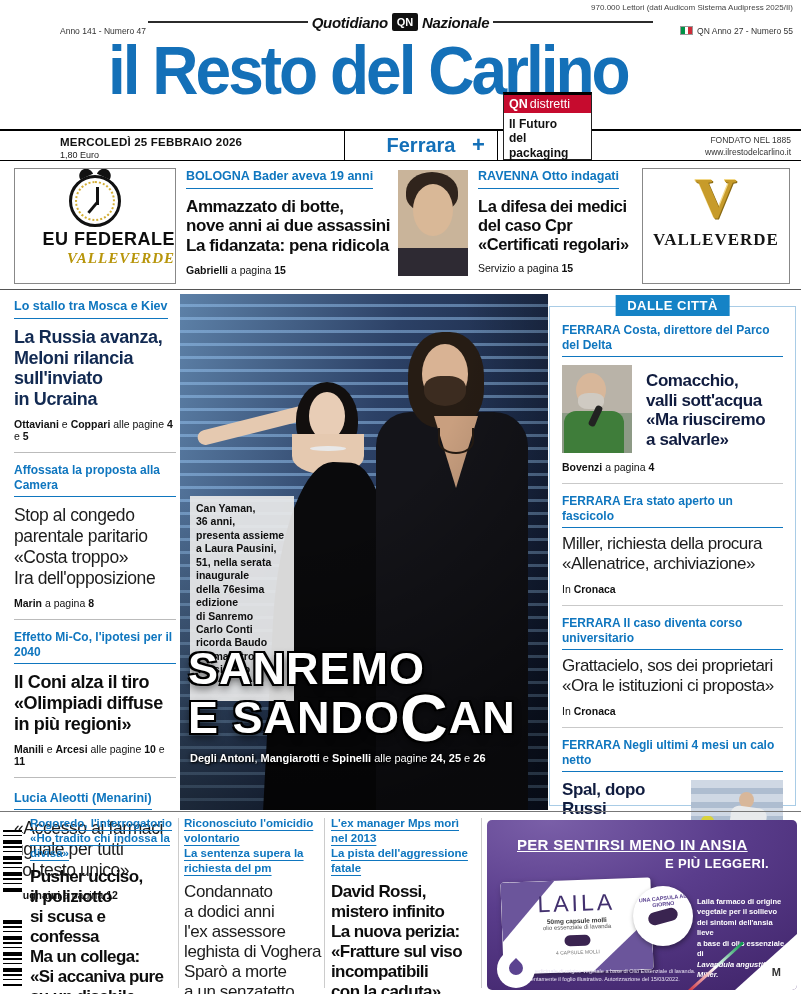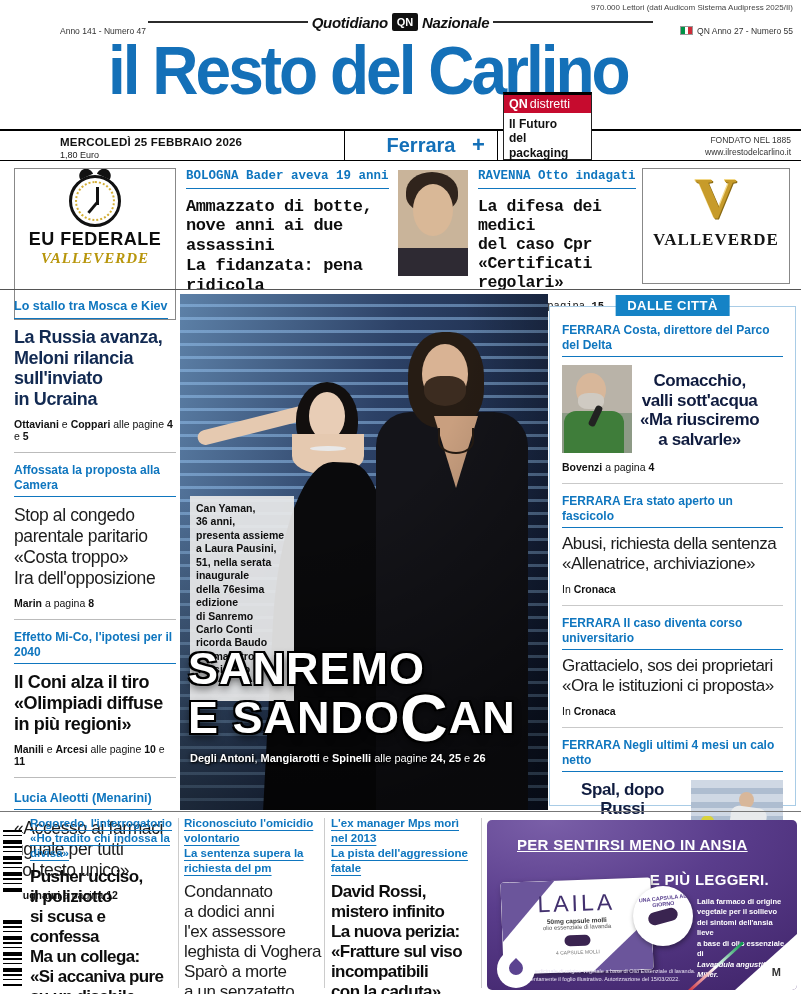--- a/index.html
+++ b/index.html
@@ -42,29 +42,29 @@
   .hl { white-space:pre-line; letter-spacing:-0.4px; margin-top:8px; }
   .hl-b { font-weight:700; color:#0d0d0d; font-size:17px; line-height:1.16; }
   .hl-r { font-weight:400; color:#1c1c1c; font-size:17.5px; line-height:1.2; }
   .navy { color:#122a52; }
   .by { font-size:10.5px; color:#111; margin-top:8px; }
   .by span { font-weight:400; } .bb { font-weight:700 !important; }
   .fullrule { position:absolute; left:0; width:801px; height:1px; background:#555; }
   .hr { border:0; border-top:1px solid #bbb; margin:10px 0; }
 
   
-  .adL { position:absolute; left:14px; top:168px; width:162px; height:152px; border:1px solid #888; text-align:center; overflow:hidden; }
+  .adL { position:absolute; left:14px; top:168px; width:162px; height:116px; border:1px solid #888; text-align:right; overflow:hidden; }
   .clock { position:relative; width:52px; height:52px; margin:6px auto 2px; border:3.5px solid #111; border-radius:50%; background:#fff; }
   .clock .dots { position:absolute; inset:3px; border:2.5px dotted #d4af37; border-radius:50%; }
   .clock .h1 { position:absolute; left:24px; top:9px; width:2.5px; height:18px; background:#111; }
   .clock .h2 { position:absolute; left:24px; top:24px; width:2.5px; height:14px; background:#111; transform:rotate(40deg); transform-origin:top; }
   .clock .bell { position:absolute; top:-9px; width:14px; height:8px; background:#111; border-radius:7px 7px 0 0; }
   .adL-t1 { font-size:18px; font-weight:700; letter-spacing:0.5px; color:#0d0d0d; }
   .adL-t2 { font-family:"Liberation Serif",serif; font-size:15px; font-weight:700; font-style:italic; color:#b8960c; letter-spacing:1px; }
-  .tsArt { position:absolute; top:166px;font-family:Liberation Mono, monospace; }
+  .tsArt { position:absolute; top:166px; }
   .tsBologna { left:186px; width:208px; }
   .tsPhoto { position:absolute; left:398px; top:170px; width:70px; height:106px; background:#c9b49a; overflow:hidden; }
   .tsPhoto .hair { position:absolute; left:8px; top:2px; width:52px; height:40px; background:#30241c; border-radius:50% 50% 40% 40%; }
   .tsPhoto .face { position:absolute; left:15px; top:14px; width:40px; height:52px; background:#d9b897; border-radius:50%; }
   .tsPhoto .shirt { position:absolute; left:0; bottom:0; width:70px; height:28px; background:#2e2a33; }
   .tsRavenna { left:478px; width:160px; }
   .adR { position:absolute; left:642px; top:168px; width:148px; height:116px; border:1px solid #888; text-align:center; overflow:hidden; }
   .adR .vlogo { font-family:"Liberation Serif",serif; font-size:58px; font-weight:700; line-height:1.05; color:#c79b2a; text-shadow:1px 1px 0 #8a6a14, -1px -1px 0 #f3d98a; }
   .adR .vname { font-family:"Liberation Serif",serif; font-size:17px; font-weight:700; letter-spacing:1px; color:#151515; }
 
@@ -98,21 +98,21 @@
   .bigHL .l2 { font-size:45px; line-height:1.0; display:block; margin-top:4px; }
   .bigHL .bigC { font-size:66px; line-height:0.6; vertical-align:-8px; }
   .photo-by { position:absolute; left:10px; top:458px; color:#fff; font-size:11px; text-shadow:1px 1px 2px #000, 0 0 4px #000; }
   .photo-by span { font-weight:400; }
 
   
   .rcol { position:absolute; left:549px; top:306px; width:247px; height:500px; border:1.5px solid #a9cce6; background:#fff; }
   .rbadge { position:absolute; top:-12px; left:50%; transform:translateX(-50%); background:#1583c6; color:#fff;
             font-size:13px; font-weight:700; letter-spacing:0.5px; padding:3px 12px; white-space:nowrap; }
   .rcol-in { padding:16px 12px 0; }
-  .rrow { display:flex; gap:8px; margin-top:8px;text-align:center; }
+  .rrow { display:flex; gap:14px; margin-top:8px; }
   .rphoto1 { width:70px; height:88px; flex:none; position:relative; background:linear-gradient(180deg,#b9b3a8 0 55%, #8d9a86 55%); overflow:hidden; }
   .rphoto1 .head { position:absolute; left:14px; top:8px; width:30px; height:34px; background:#d8b79a; border-radius:50%; }
   .rphoto1 .beard { position:absolute; left:16px; top:28px; width:26px; height:16px; background:#cfcac2; border-radius:40%; }
   .rphoto1 .shirt { position:absolute; left:2px; bottom:0; width:60px; height:42px; background:#3f7d3a; border-radius:12px 12px 0 0; }
   .rphoto1 .mic { position:absolute; left:30px; top:40px; width:7px; height:22px; background:#222; border-radius:3px; transform:rotate(25deg); }
   .rcol .hl { margin-top:6px; }
   .rcol .hl-b { font-size:17px; color:#101c3f; }
   .rcol .hl-r { font-size:17px; }
   .rphoto4 { width:92px; height:106px; flex:none; position:relative; overflow:hidden;
              background:repeating-linear-gradient(180deg,#cfd8e4 0 8px,#aebdd0 8px 14px); }
@@ -131,21 +131,21 @@
   .barcode .gap { position:absolute; left:0; top:64px; width:100%; height:22px; background:#fff; }
   .bcol { position:absolute; top:816px; }
   .bcol .hl { margin-top:6px; }
   .bcol .hl-b { font-size:17px; line-height:1.18; letter-spacing:-0.6px; }
   .bcol .hl-r { font-size:17px; line-height:1.18; letter-spacing:-0.4px; }
 
   
   .ad { position:absolute; left:487px; top:820px; width:310px; height:170px; border-radius:5px; overflow:hidden;
         background:radial-gradient(130% 120% at 20% 0%, #7a5fa8 0%, #5a3d8c 45%, #41256b 100%); }
   .ad-h1 { position:absolute; left:30px; top:16px; color:#fff; font-size:15px; font-weight:700; letter-spacing:0.3px;text-decoration:underline; }
-  .ad-h2 { position:absolute; right:28px; top:51px; color:#fff; font-size:15px; font-weight:700; letter-spacing:0.3px; }
+  .ad-h2 { position:absolute; right:28px; top:36px; color:#fff; font-size:13px; font-weight:700; letter-spacing:0.3px; }
   .ad-box { position:absolute; left:15px; top:60px; width:150px; height:92px; background:#fff; border-radius:3px;
             transform:rotate(-2deg); box-shadow:2px 3px 6px rgba(0,0,0,0.4); overflow:hidden; text-align:center; }
   .ad-box .tri1 { position:absolute; left:0; top:0; width:54px; height:60px; background:#5b4390; clip-path:polygon(0 0,100% 0,0 100%); opacity:0.9; }
   .ad-box .tri2 { position:absolute; right:0; bottom:0; width:60px; height:54px; background:#5b4390; clip-path:polygon(100% 0,100% 100%,0 100%); opacity:0.9; }
   .ad-logo { margin-top:10px; font-size:23px; color:#42306e; letter-spacing:3px; position:relative; }
   .ad-sub { font-size:6.5px; font-weight:700; color:#333; position:relative; }
   .ad-sub2 { font-size:6px; color:#555; position:relative; }
   .ad-cap { width:26px; height:11px; background:#3a2450; border-radius:6px; margin:5px auto 3px; position:relative; }
   .ad-lines { font-size:5px; color:#777; line-height:1.5; position:relative; white-space:pre-line; }
   .ad-circle { position:absolute; left:146px; top:66px; width:60px; height:60px; background:#fff; border-radius:50%;
@@ -332,21 +332,21 @@
           <div class="hl hl-b">Comacchio,
 valli sott'acqua
 «Ma riusciremo
 a salvarle»</div>
         </div>
         <div class="by"><span class="bb">Bovenzi</span><span> a pagina </span><span class="bb">4</span></div>
       </div>
       <hr class="hr" style="border-color:#c9c9c9">
       <div>
         <div class="kick" style="font-size:12px"><span class="bb">FERRARA </span><span>Era stato aperto un fascicolo</span></div>
-        <div class="hl hl-r" style="letter-spacing:-0.5px">Abusi, richiesta della sentenza
+        <div class="hl hl-r" style="letter-spacing:-0.5px">Miller, richiesta della procura
 «Allenatrice, archiviazione»</div>
         <div class="by"><span>In </span><span class="bb">Cronaca</span></div>
       </div>
       <hr class="hr" style="border-color:#c9c9c9">
       <div>
         <div class="kick" style="font-size:12px"><span class="bb">FERRARA </span><span>Il caso diventa corso universitario</span></div>
         <div class="hl hl-r" style="letter-spacing:-0.5px">Grattacielo, sos dei proprietari
 «Ora le istituzioni ci proposta»</div>
         <div class="by"><span>In </span><span class="bb">Cronaca</span></div>
       </div>

